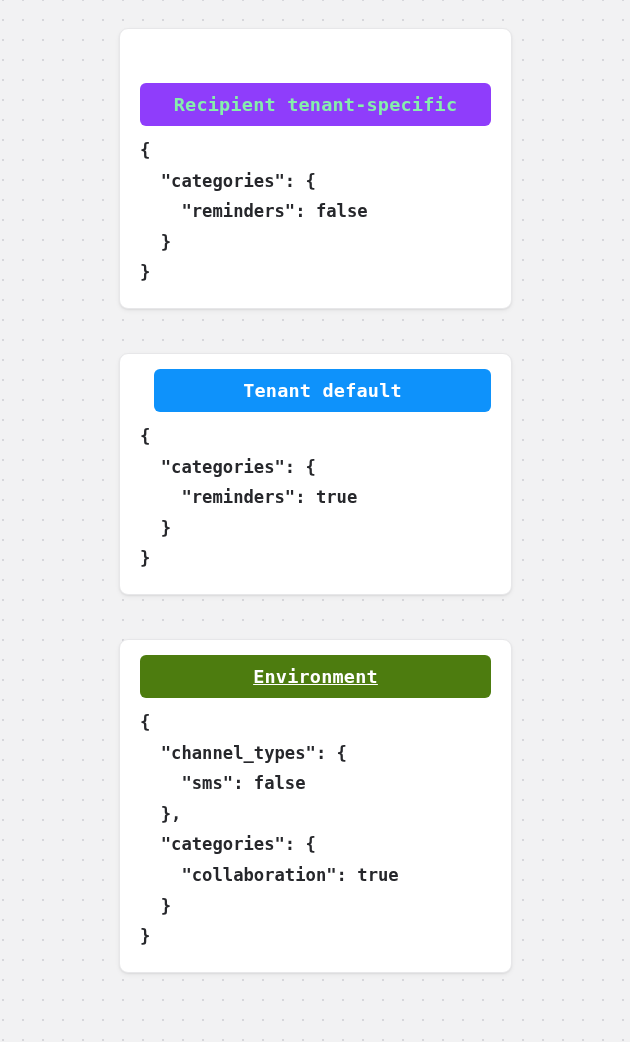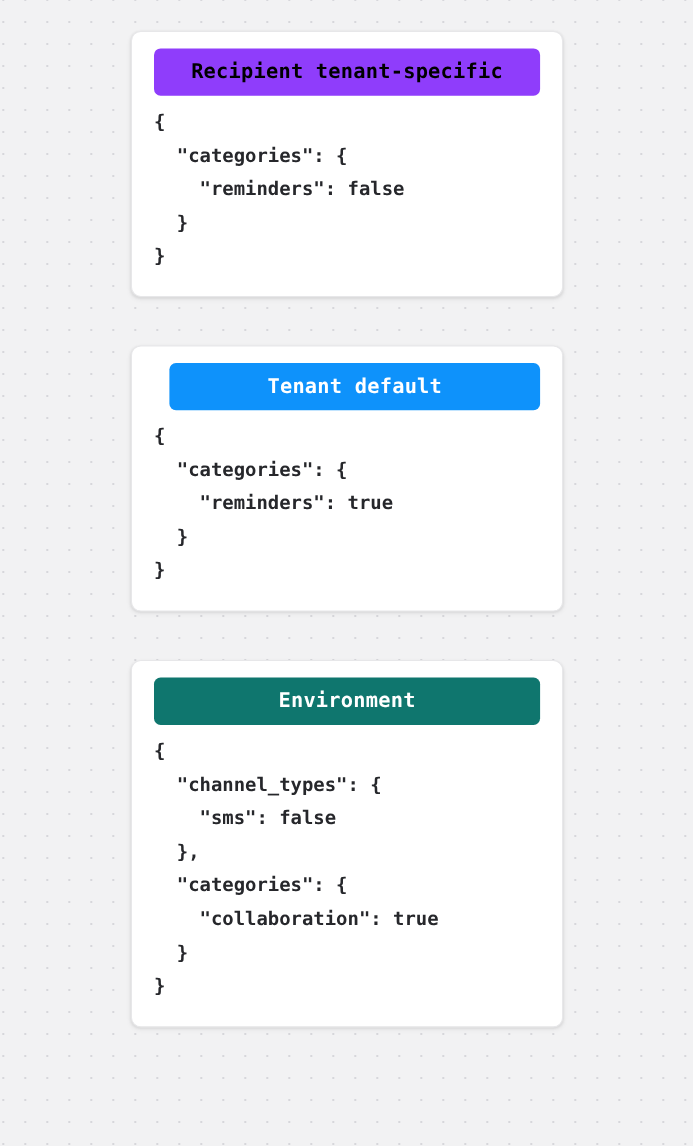--- a/index.html
+++ b/index.html
@@ -67,39 +67,39 @@
     white-space: pre;
     letter-spacing: 0px;
   }
 </style>
 </head>
 <body style="background-color: rgb(242, 242, 243); background-image: radial-gradient(rgb(215, 215, 219) 1.1px, transparent 1.2px);">
 
 <div class="stack">
 
   <div class="card">
-    <div class="card-header" style="background-color: rgb(143, 61, 251); color: #000000;">Recipient tenant-specific</div>
+    <div class="card-header" style="background-color: rgb(143, 61, 251); color: #86efac; margin-top: 39px;">Recipient tenant-specific</div>
     <pre class="card-body">{
   "categories": {
     "reminders": false
   }
 }</pre>
   </div>
 
   <div class="card">
     <div class="card-header" style="background-color: rgb(14, 146, 251); color: rgb(255, 255, 255); margin-left: 14px;">Tenant default</div>
     <pre class="card-body">{
   "categories": {
     "reminders": true
   }
 }</pre>
   </div>
 
   <div class="card">
-    <div class="card-header" style="background-color: #0f766e; color: rgb(255, 255, 255);">Environment</div>
+    <div class="card-header" style="background-color: #4d7c0f; color: rgb(255, 255, 255); text-decoration: underline;">Environment</div>
     <pre class="card-body">{
   "channel_types": {
     "sms": false
   },
   "categories": {
     "collaboration": true
   }
 }</pre>
   </div>
 

